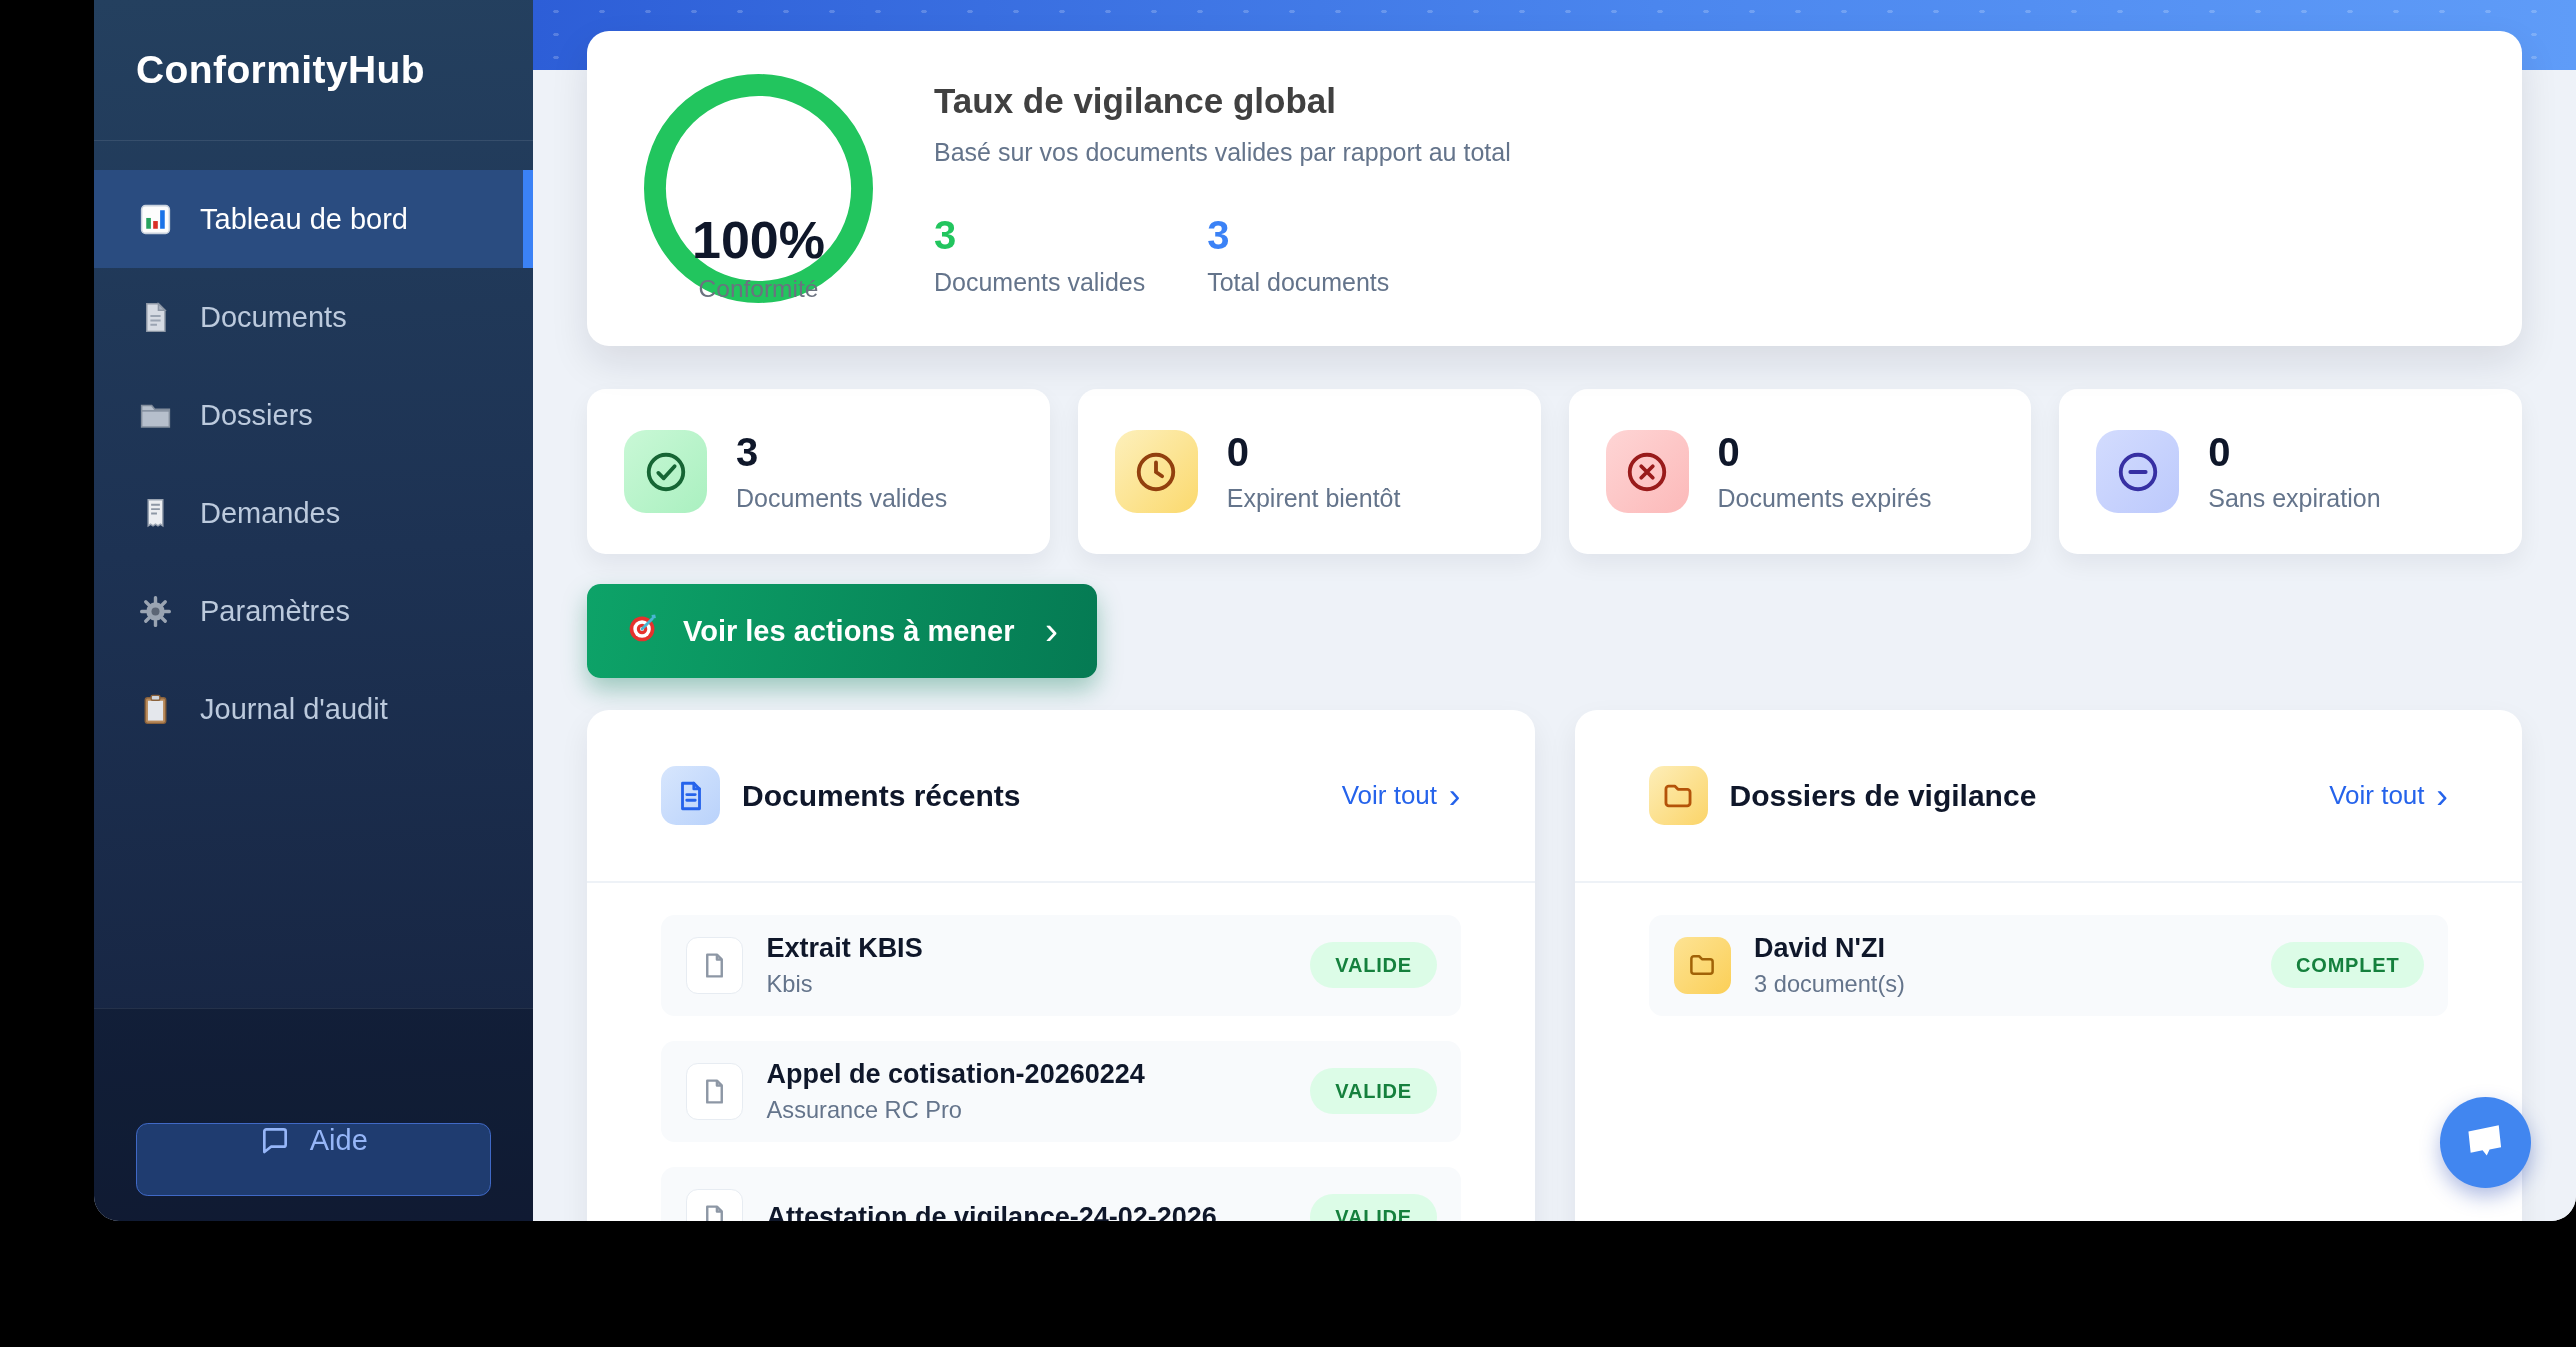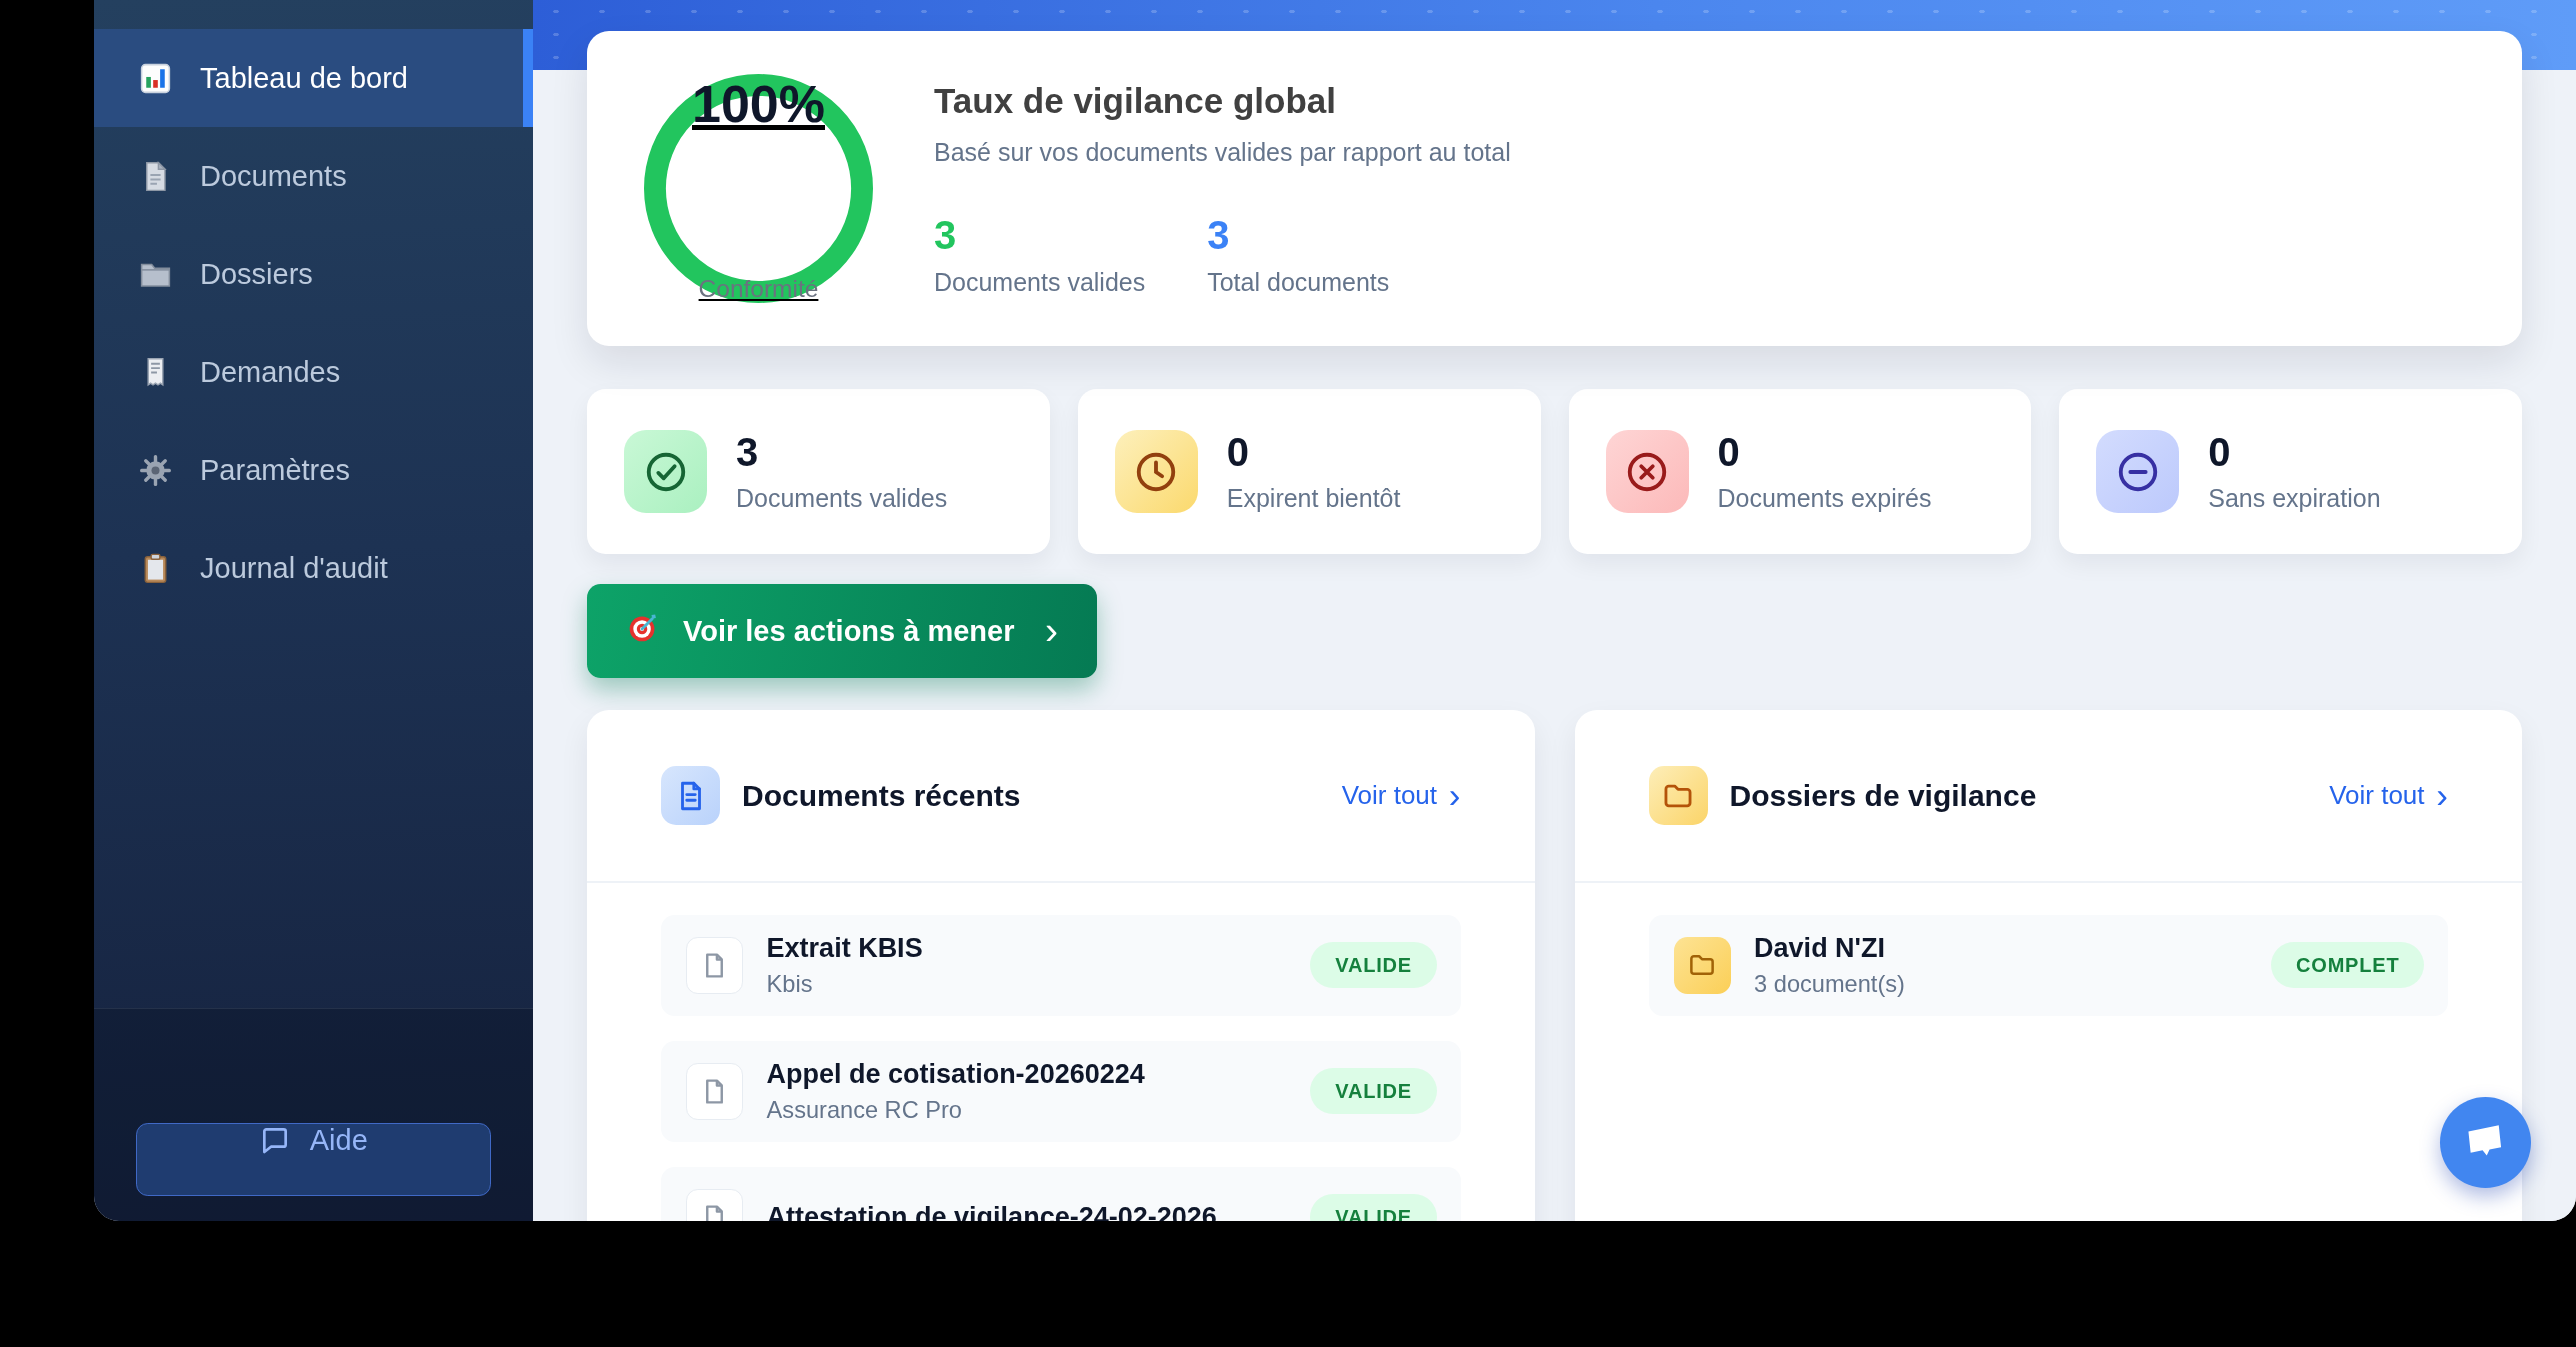--- a/index.html
+++ b/index.html
@@ -39,21 +39,21 @@
   .band::after { content:""; position:absolute; inset:0;
           background-image:radial-gradient(rgba(255,255,255,.20) 2.5px, transparent 3.4px);
           background-size:46px 23px; }
 
   
   .top-card { position:relative; z-index:1; margin-top:31px; height:315px; background:#fff;
               border-radius:22px; box-shadow:0 17px 38px rgba(15,23,42,.10);
               display:flex; align-items:center; padding-left:57px; }
   .ring { width:229px; height:229px; position:relative; flex:none; }
   .ring-center { position:absolute; inset:0; display:flex; flex-direction:column;
-                 align-items:center; justify-content:space-between;text-decoration:underline; }
+                 align-items:center; justify-content:flex-end; }
   .pct { font-size:52px; font-weight:bold; color:#0f172a; }
   .pct-label { font-size:24.5px; color:#6b7280; margin-top:5px; }
   .vig { margin-left:61px; }
   .vig h2 { font-size:35px; font-weight:bold; color:#404040; }
   .vig .sub { font-size:25px; color:#64748b; margin-top:17px; }
   .counts { display:flex; gap:62px; margin-top:46px; }
   .count-num { font-size:40px; font-weight:bold; }
   .count-num.green { color:#22c55e; } .count-num.blue { color:#3b82f6; }
   .count-label { font-size:25px; color:#64748b; margin-top:10px; }
 
@@ -111,20 +111,23 @@
               border-radius:50%; background:#4186f0; border:none; cursor:pointer; z-index:5;
               box-shadow:0 8.4px 20px rgba(30,64,175,.35);
               display:flex; align-items:center; justify-content:center; }
 </style>
 </head>
 <body>
 
 <div class="app">
 
   <aside class="sidebar">
+    <div class="sb-header">
+      <h1>ConformityHub</h1>
+    </div>
 
     <nav class="nav">
       <div class="nav-item active">
         <span class="nav-icon">
           <svg width="37" height="37" viewBox="0 0 24 24">
               <rect x="3" y="3" width="18" height="18" rx="2.5" fill="#fdfdfd" stroke="#c9d2de"></rect>
               <rect x="6" y="11" width="3" height="7" fill="#27a35f"></rect>
               <rect x="10.5" y="13" width="3" height="5" fill="#d93025"></rect>
               <rect x="15" y="6" width="3" height="12" fill="#1a73e8"></rect>
             </svg>

